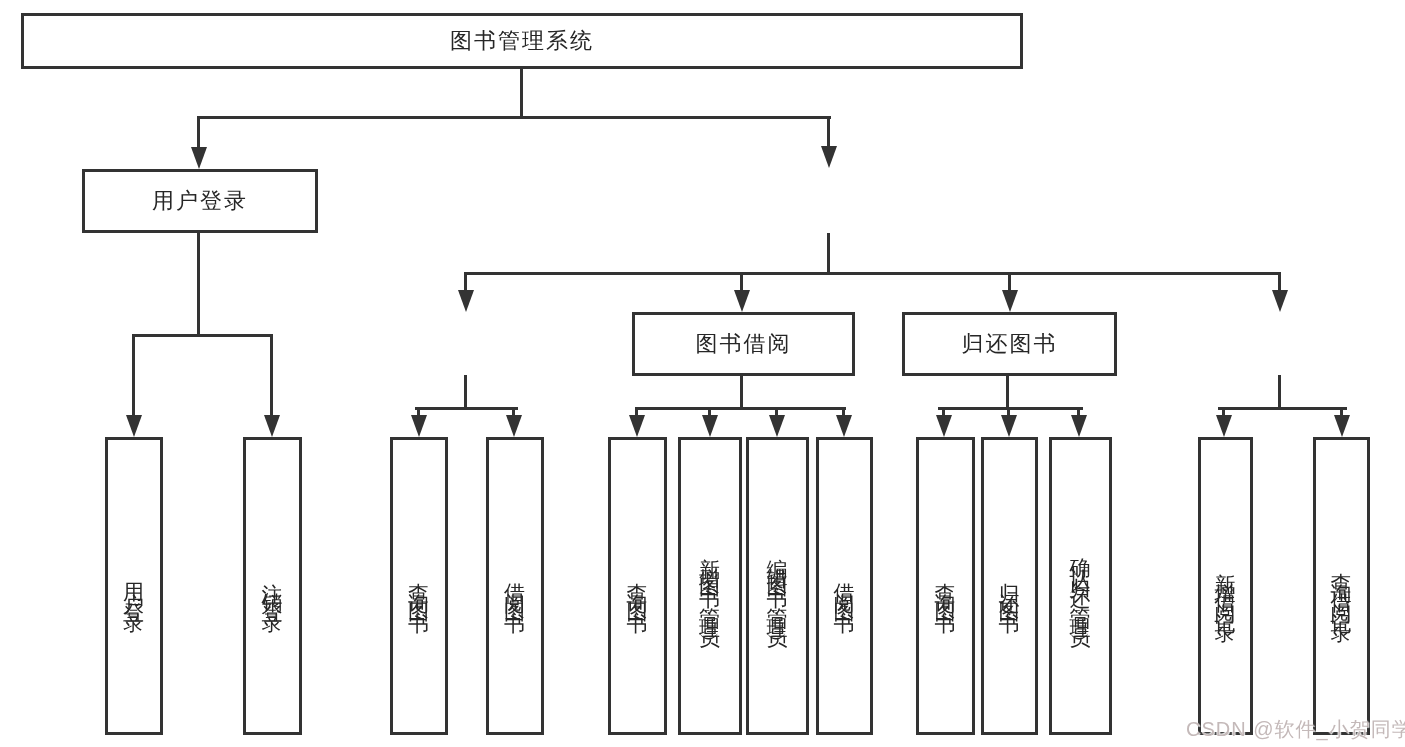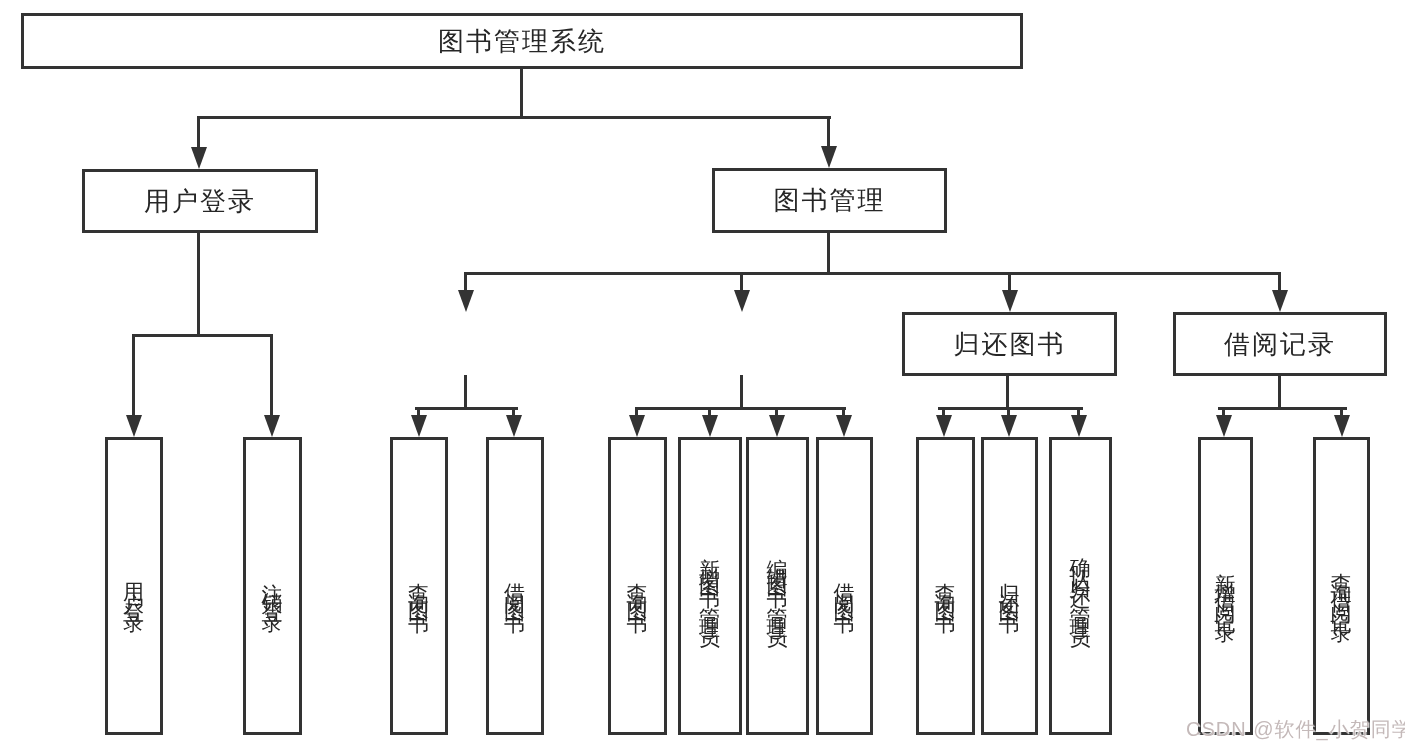--- a/index.html
+++ b/index.html
@@ -5,21 +5,21 @@
   html,body { margin:0; padding:0; background:#ffffff; }
   .canvas {
     position:relative; width:1405px; height:747px; background:#ffffff;
     font-family:"Liberation Sans","DejaVu Sans",sans-serif; overflow:hidden;
   }
   .node {
     position:absolute; box-sizing:border-box; background:#ffffff;
     border:3px solid #333333; display:flex; align-items:center; justify-content:center;
     color:#262626;
   }
-  .hnode { font-size:26px; letter-spacing:2px; }
+  .hnode { font-size:22px; letter-spacing:2px; }
   .vtext {
     writing-mode:vertical-rl; -webkit-writing-mode:vertical-rl;
     text-orientation:mixed; -webkit-text-orientation:mixed;
     font-size:21px; letter-spacing:10px; line-height:1; color:#262626;
   }
   .line { position:absolute; background:#333333; }
   .arrow {
     position:absolute; width:0; height:0;
     border-left:8px solid transparent; border-right:8px solid transparent;
     border-top:22px solid #333333;
@@ -31,24 +31,23 @@
   }
 </style>
 </head>
 <body>
 
 <div class="canvas">
 
   <div class="node hnode" style="left:21px;top:13px;width:1002px;height:56px">图书管理系统</div>
 
   <div class="node hnode" style="left:82px;top:169px;width:236px;height:64px">用户登录</div>
-  <div class="node hnode" style="left:712px;top:168px;width:235px;height:65px">图书管理</div>
 
+  <div class="node hnode" style="left:632px;top:312px;width:223px;height:64px">图书借阅</div>
   <div class="node hnode" style="left:902px;top:312px;width:215px;height:64px">归还图书</div>
-  <div class="node hnode" style="left:1173px;top:312px;width:214px;height:64px">借阅记录</div>
 
   <div class="node" style="left:105px;top:437px;width:58px;height:298px">
     <span class="vtext">用户登录</span>
   </div>
   <div class="node" style="left:243px;top:437px;width:59px;height:298px">
     <span class="vtext">注销登录</span>
   </div>
 
   <div class="node" style="left:390px;top:437px;width:58px;height:298px">
     <span class="vtext">查询图书</span>

